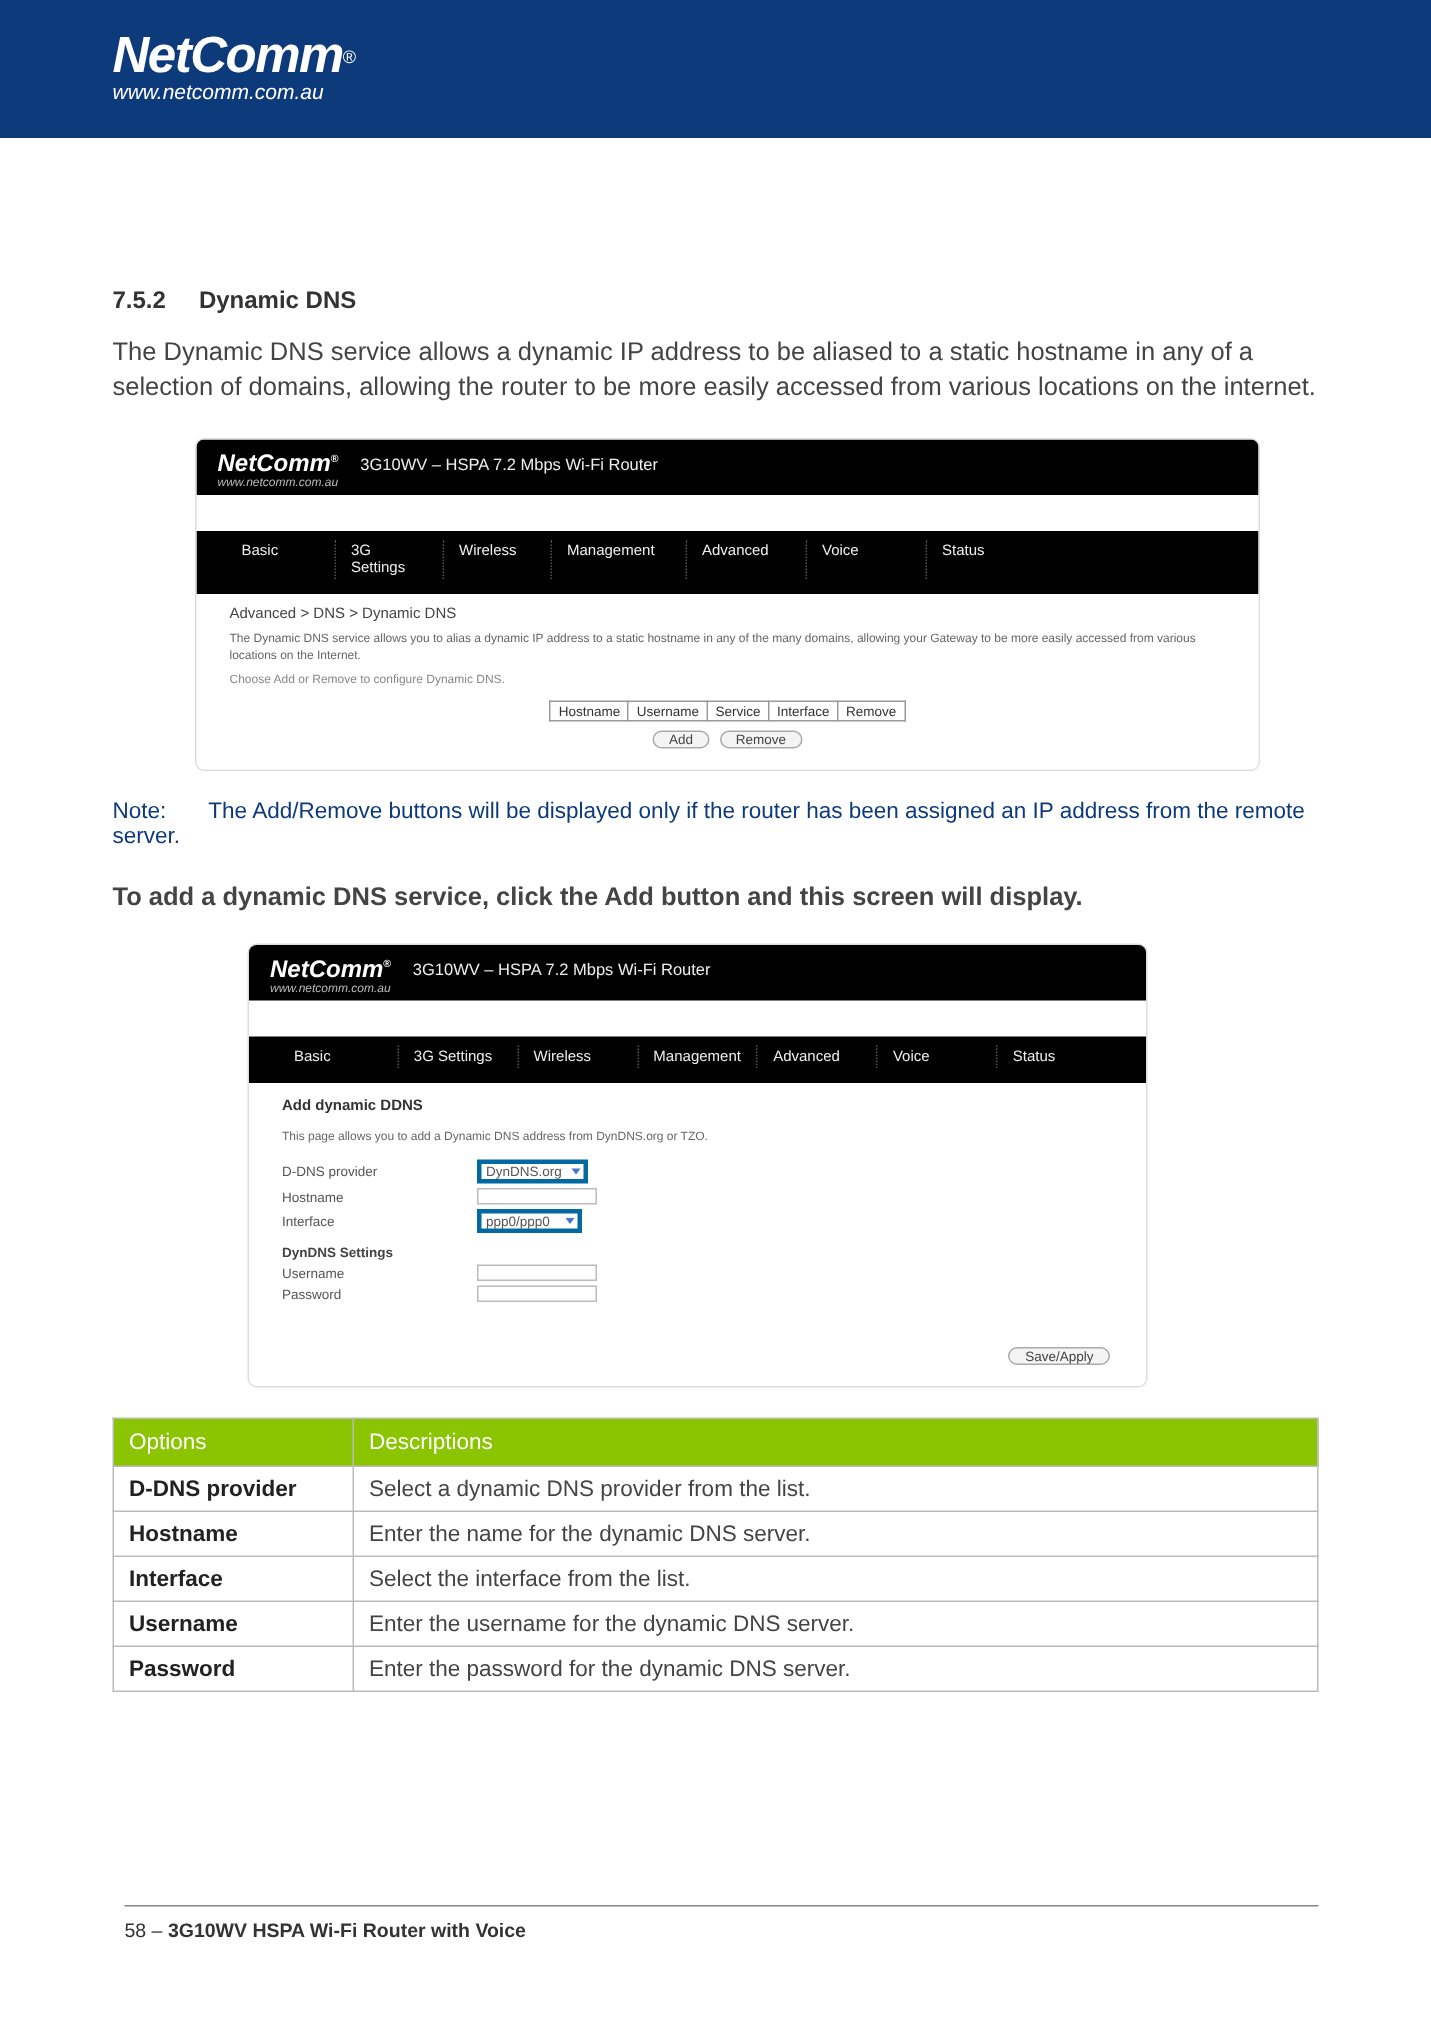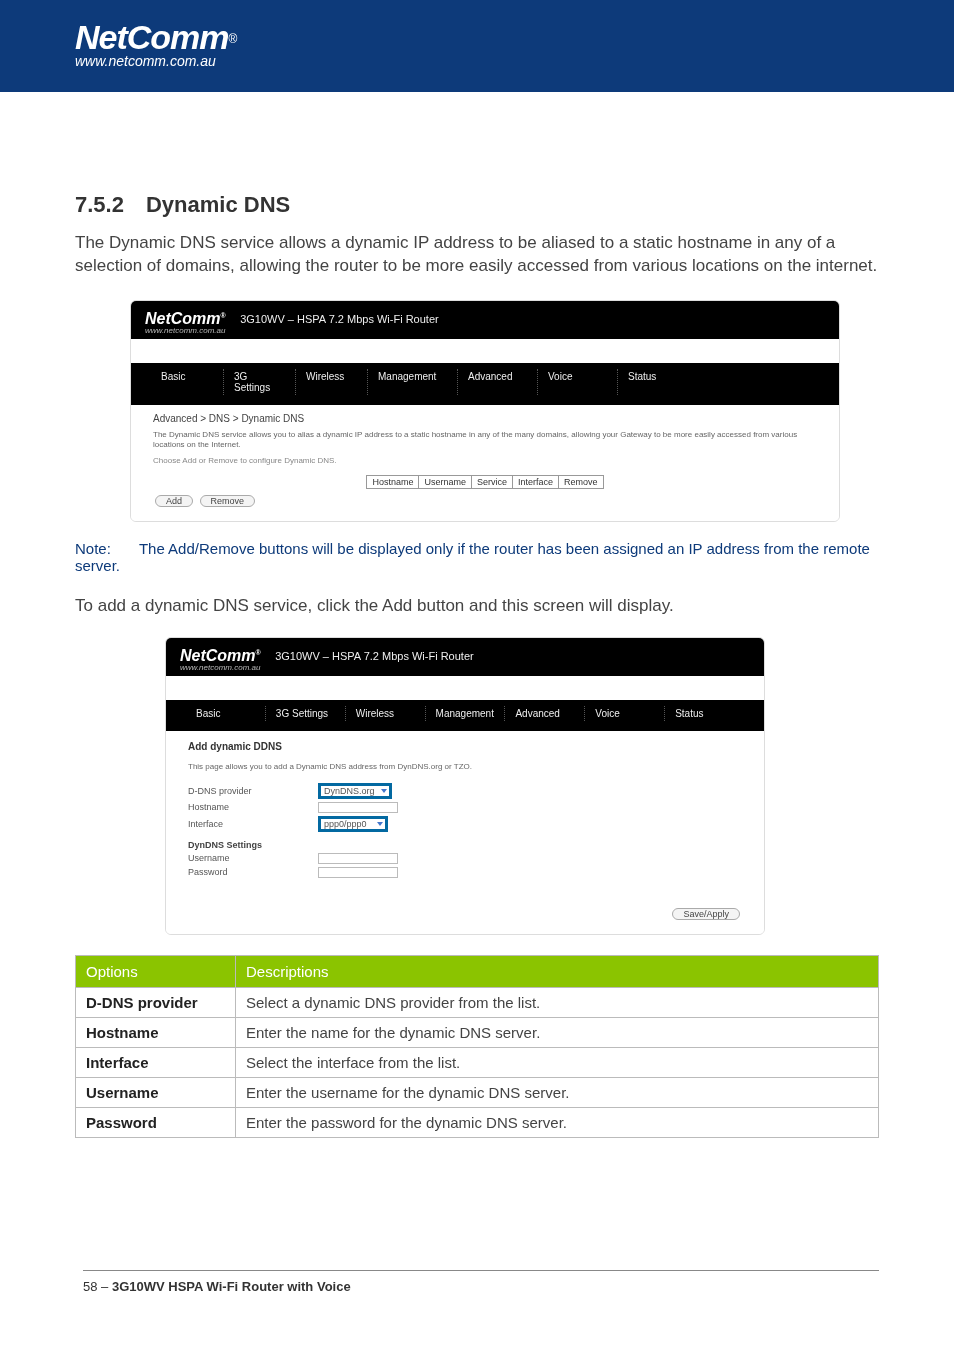--- a/index.html
+++ b/index.html
@@ -39,21 +39,21 @@
     font-style: italic;
     color: #fff;
     margin-top: -4px;
     display: block;
   }
   .content {
     padding: 75px 75px 0 75px;
     color: #333;
   }
   .sec-heading {
-    font-size: 22px;
+    font-size: 16px;
     font-weight: bold;
     margin-top: 25px;
     margin-bottom: 14px;
   }
   .sec-num { margin-right: 22px; }
   .body-text {
     font-size: 17px;
     line-height: 1.35;
     color: #444;
     margin-bottom: 22px;
@@ -127,21 +127,21 @@
   .mini-table {
     display: inline-table;
     border-collapse: collapse;
     font-size: 9px;
   }
   .mini-table td {
     border: 1px solid #999;
     padding: 1px 5px;
     color: #333;
   }
-  .mini-btns { margin-top: 6px; }
+  .mini-btns { text-align: center; margin-top: 6px; }
   .mini-btn {
     display: inline-block;
     font-size: 9px;
     border: 1px solid #aaa;
     border-radius: 8px;
     padding: 0px 10px;
     color: #444;
     background: #f4f4f4;
     margin: 0 2px;
   }
@@ -299,21 +299,21 @@
         <span class="mini-btn">Remove</span>
       </div>
     </div>
   </div>
 
   <div class="note-row">
     <span class="note-label">Note:</span>
     <span class="note-text">The Add/Remove buttons will be displayed only if the router has been assigned an IP address from the remote server.</span>
   </div>
 
-  <p class="body-text" style="margin-bottom:19px;">To add a dynamic DNS service, click the Add button and this screen will display.</p>
+  <p class="body-text" style="margin-bottom:19px;font-weight:bold;">To add a dynamic DNS service, click the Add button and this screen will display.</p>
 
   <div class="shot2">
     <div class="shot-top">
       <span class="shot-logo"><span>NetComm</span><span class="shot-reg2">®</span></span>
       <span class="shot-title">3G10WV – HSPA 7.2 Mbps Wi-Fi Router</span>
       <span class="shot-suburl">www.netcomm.com.au</span>
     </div>
     <div class="shot-nav">
       <div class="s2w">Basic</div>
       <div class="s2w">3G Settings</div>

